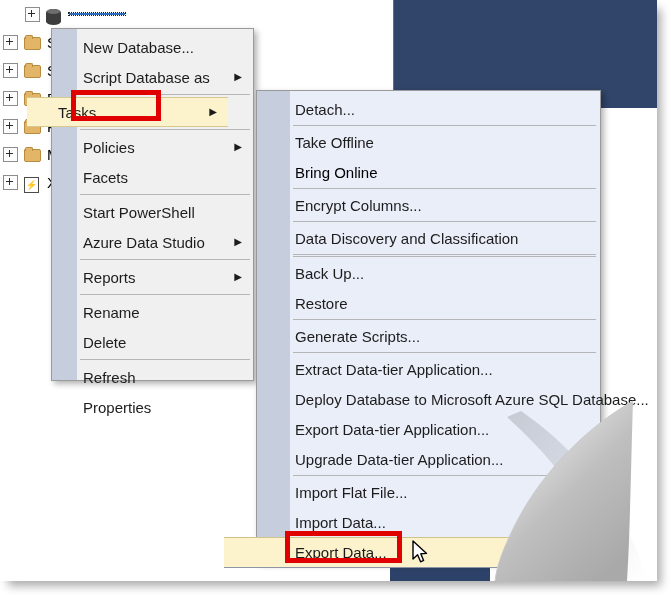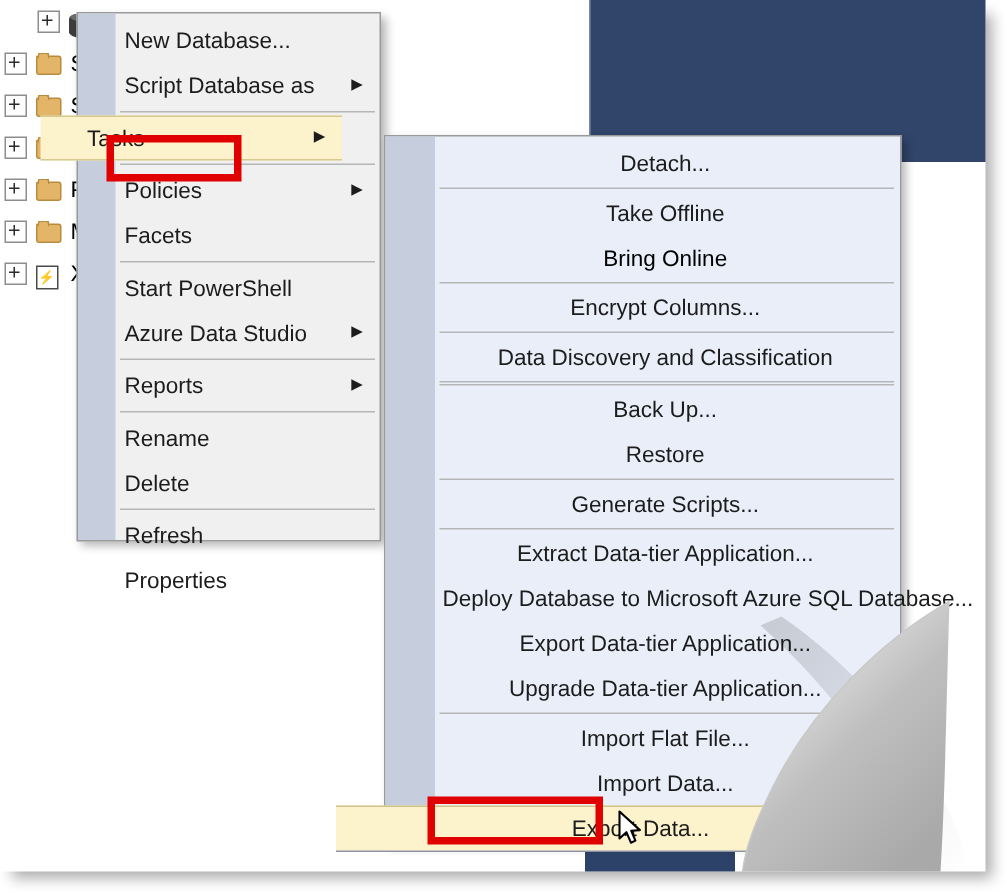--- a/index.html
+++ b/index.html
@@ -180,21 +180,21 @@
   }
   .sep {
     height: 1px;
     background: #b6b6b6;
     margin: 0;
   }
   .mi.disabled { color: #000000; }
 
   
   #main-menu {
-    left: 51px; top: 8px;
+    left: 51px; top: 28px;
     width: 203px; height: 353px;
     background: #f0f0f0;
   }
   #main-menu .menu-gutter {
     width: 25px;
     background: #c6cedd;
   }
   #main-menu .menu-items { padding: 3px 0 3px 0; }
   #main-menu .mi {
     height: 30px;
@@ -218,21 +218,20 @@
   }
   #sub-menu .menu-gutter {
     width: 33px;
     background: #c6cedd;
   }
   #sub-menu .menu-items { padding: 3px 0 0 0; }
   #sub-menu .mi {
     height: 30px;
     padding-left: 38px;
     padding-right: 8px;
-    text-align: center;
   }
   #sub-menu .sep { margin: 1px 4px 1px 36px; }
   #sub-menu .mi.highlight {
     background: #fcf2cc;
     border-top: 1px solid #cfc28a;
     border-bottom: 1px solid #8f93a5;
     margin-left: -33px;
     padding-left: 71px;
     width: 343px;
     height: 31px;

